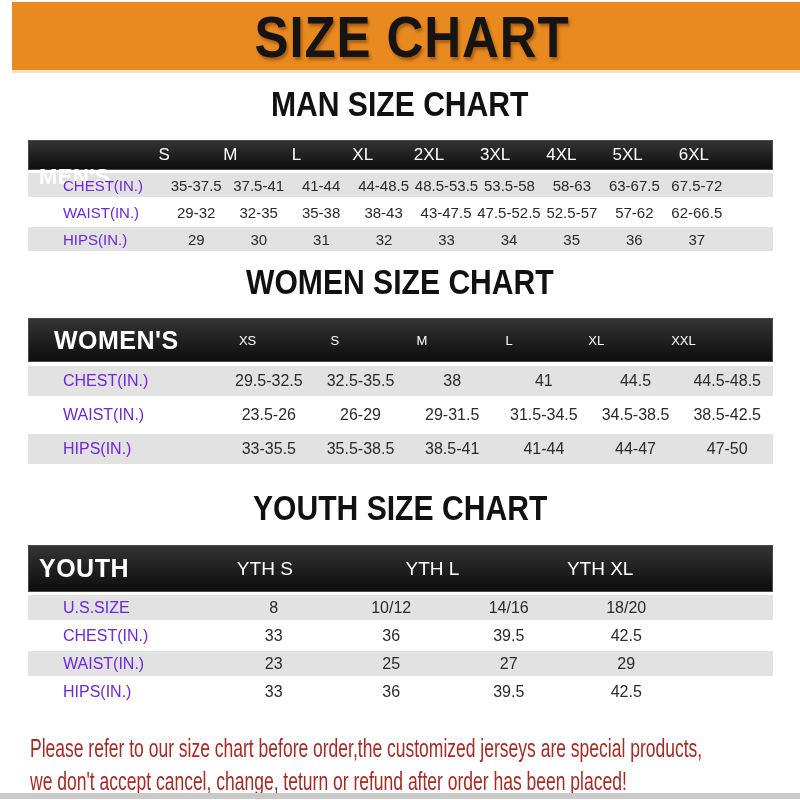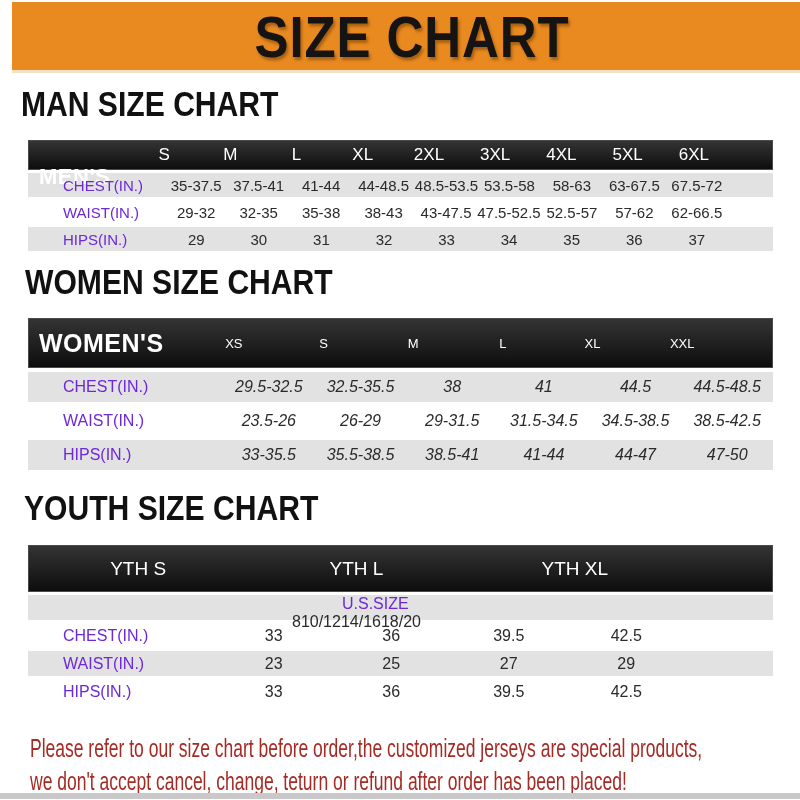--- a/index.html
+++ b/index.html
@@ -13,39 +13,39 @@
     background:#E98A20;border-bottom:3px solid #f2e3c6;
     display:flex;align-items:center;justify-content:center;
   }
   .banner-title{
     font-size:58px;font-weight:900;color:#151413;letter-spacing:1px;
     transform:scaleX(0.88);transform-origin:center;white-space:nowrap;
     text-shadow:2px 3px 3px rgba(90,45,0,0.45);
   }
   
   .section-heading{
-    position:absolute;left:0;width:800px;margin:0;text-align:left;
+    position:absolute;left:0;width:800px;margin:0;text-align:center;
     font-size:35px;font-weight:800;color:#111;white-space:nowrap;
   }
   .section-heading>span{display:inline-block;transform:scaleX(0.86);transform-origin:center;letter-spacing:0px;}
   #heading-men{top:84px;}
   #heading-women{top:262px;}
   #heading-youth{top:488px;}
   
   .stable{position:absolute;left:28px;width:745px;}
   #table-men{top:140px;}
   #table-women{top:318px;}
   #table-youth{top:545px;}
   .bar{
     background:linear-gradient(#343434,#0d0d0d);
     border:1px solid #4a4a4a;box-sizing:border-box;
     display:flex;align-items:center;color:#ffffff;
   }
   #table-men .bar{height:30px;}
-  #table-women .bar{height:50px;}
+  #table-women .bar{height:44px;padding-left:15px;}
   #table-youth .bar{height:47px;}
   .hlabel{font-weight:bold;padding-left:10px;letter-spacing:0.5px;white-space:nowrap;}
   #table-men .hlabel{width:92px;font-size:22px;margin-top:44px;}
   #table-women .hlabel{width:150px;font-size:25px;}
   #table-youth .hlabel{width:142px;font-size:25px;}
   .cols{flex:1;display:flex;align-items:center;}
   #table-men .cols{padding-right:45px;font-size:17px;}
   #table-women .cols{padding-right:45px;font-size:13px;}
   #table-youth .cols{padding-right:88px;font-size:19px;}
   .col-header{flex:1;text-align:center;white-space:nowrap;}
@@ -54,21 +54,21 @@
   #table-women .trow{height:30px;margin-top:4px;font-size:16px;}
   #table-youth .trow{height:25px;margin-top:3px;font-size:16px;}
   .trow.shade{background:#e2e2e2;}
   .trow.plain{background:#ffffff;}
   .rlabel{text-align:left;color:#6d28d9;white-space:nowrap;margin-left:35px;}
   #table-men .rlabel{width:102px;}
   #table-women .rlabel{width:160px;}
   #table-youth .rlabel{width:152px;}
   .vals{flex:1;display:flex;align-items:center;}
   #table-men .vals{padding-right:45px;}
-  #table-women .vals{font-style:italic;}
+  #table-women .vals{}
   #table-youth .vals{padding-right:88px;}
   .cell{flex:1;text-align:center;color:#2a2a2a;white-space:nowrap;}
   
   .footer{position:absolute;left:30px;top:732px;width:770px;}
   .footer-line{
     font-size:25px;line-height:33px;color:#A52B24;white-space:nowrap;
     transform:scaleX(0.70);transform-origin:left center;
   }
   
   .bottom-strip{position:absolute;left:0;top:793px;width:800px;height:6px;background:#c9c9c9;}
@@ -190,28 +190,29 @@
             <div class="cell">44-47</div>
             <div class="cell">47-50</div>
           </div>
         </div>
       </div>
   </div>
 
   <h2 class="section-heading" id="heading-youth"><span>YOUTH SIZE CHART</span></h2>
   <div class="stable" id="table-youth">
     <div class="bar">
+      <div class="hlabel">YOUTH</div>
       <div class="cols">
           <div class="col-header">YTH S</div>
           <div class="col-header">YTH L</div>
           <div class="col-header">YTH XL</div>
         </div>
     </div>
     <div>
-        <div class="trow shade" style="background: rgb(226, 226, 226); flex-direction: column;">
+        <div class="trow shade" style="background: rgb(226, 226, 226);">
           <div class="rlabel">U.S.SIZE</div>
           <div class="vals">
             <div class="cell">8</div>
             <div class="cell">10/12</div>
             <div class="cell">14/16</div>
             <div class="cell">18/20</div>
           </div>
         </div>
         <div class="trow plain">
           <div class="rlabel">CHEST(IN.)</div>

